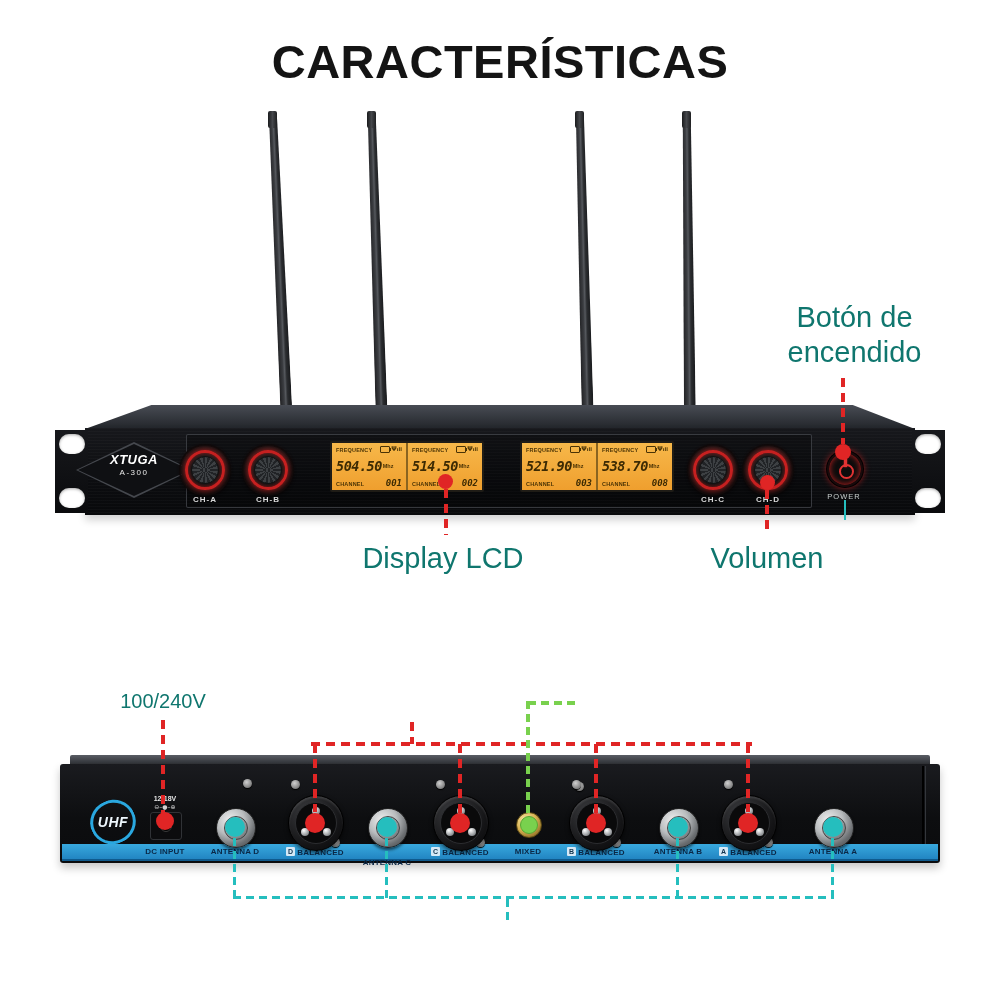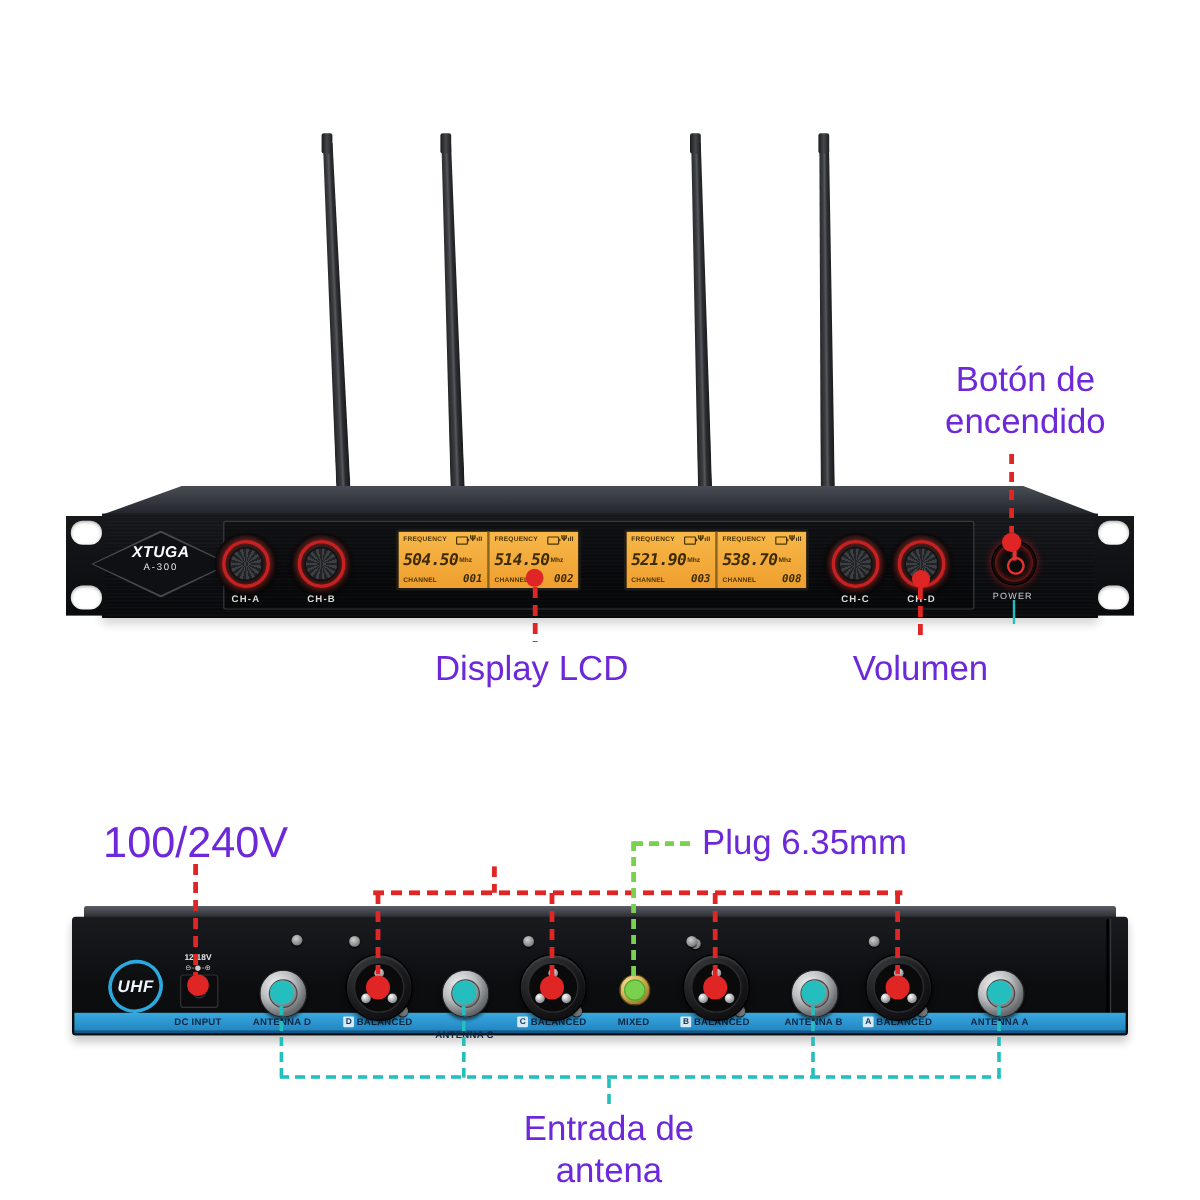--- a/index.html
+++ b/index.html
@@ -10,21 +10,21 @@
   .dot{position:absolute;border-radius:50%;z-index:30;}
   .dot.red{background:#e02525;}
   .dot.teal{background:#25bebe;}
   .dot.green{background:#79d14e;border:1px solid #55a832;}
   .vdr{position:absolute;width:4px;z-index:25;background:repeating-linear-gradient(180deg,#e02525 0 9px,transparent 9px 15px);}
   .hdr{position:absolute;height:4px;z-index:25;background:repeating-linear-gradient(90deg,#e02525 0 9px,transparent 9px 15px);}
   .vdt{position:absolute;width:3px;z-index:25;background:repeating-linear-gradient(180deg,#25bebe 0 8px,transparent 8px 13px);}
   .hdt{position:absolute;height:3px;z-index:25;background:repeating-linear-gradient(90deg,#25bebe 0 8px,transparent 8px 13px);}
   .vdg{position:absolute;width:4px;z-index:25;background:repeating-linear-gradient(180deg,#79d14e 0 8px,transparent 8px 13px);}
   .hdg{position:absolute;height:4px;z-index:25;background:repeating-linear-gradient(90deg,#79d14e 0 8px,transparent 8px 13px);}
-  .cap{position:absolute;color:#6d28d9;font-size:29px;line-height:35px;text-align:center;z-index:20;}
+  .cap{position:absolute;color:#0f766e;font-size:29px;line-height:35px;text-align:center;z-index:20;}
   
   #title{left:0;top:34px;width:1000px;text-align:center;font-size:47px;font-weight:bold;
          color:#141414;letter-spacing:.5px;}
   
   .ant{position:absolute;top:119px;width:16px;height:306px;
        clip-path:polygon(4px 0,12px 0,14px 100%,2px 100%);
        background:linear-gradient(90deg,#141416,#3b3d41 40%,#55585d 50%,#2b2d30 62%,#0e0f11);
        transform-origin:50% 100%;}
   .antcap{position:absolute;top:111px;width:9px;height:17px;border-radius:2px;
        background:linear-gradient(90deg,#1a1b1d,#45474b 50%,#1e1f21);}
@@ -118,20 +118,21 @@
        color:#eef7fd;font-size:14px;font-weight:bold;font-style:italic;letter-spacing:.5px;}
   #dc-volt{left:135px;top:795px;width:60px;text-align:center;font-size:7px;font-weight:bold;color:#e6e6e6;z-index:9;}
   #dc-pol{left:135px;top:803px;width:60px;text-align:center;font-size:6px;color:#cfcfcf;z-index:9;
        font-family:"DejaVu Sans",sans-serif;}
 </style>
 </head>
 <body>
 
 <div id="canvas">
 
+  <div id="title" class="abs">CARACTERÍSTICAS</div>
 
   <div class="ant" style="left:279px;transform:rotate(-2.6deg);"></div>
   <div class="ant" style="left:374px;transform:rotate(-1.9deg);"></div>
   <div class="ant" style="left:580px;transform:rotate(-1.5deg);"></div>
   <div class="ant" style="left:682px;transform:rotate(-0.6deg);"></div>
   <div class="antcap" style="left:268px;"></div>
   <div class="antcap" style="left:367px;"></div>
   <div class="antcap" style="left:575px;"></div>
   <div class="antcap" style="left:682px;"></div>
 
@@ -310,45 +311,43 @@
   <div class="cap" style="left:343px;top:541px;width:200px;">Display LCD</div>
 
   <div class="dot red" style="left:760px;top:475px;width:15px;height:15px;"></div>
   <div class="vdr" style="left:765px;top:490px;height:45px;"></div>
   <div class="cap" style="left:667px;top:541px;width:200px;">Volumen</div>
 
   <div class="cap" style="left:752px;top:300px;width:205px;">Botón de encendido</div>
   <div class="vdr" style="left:841px;top:378px;height:66px;"></div>
   <div class="dot red" style="left:835px;top:444px;width:16px;height:16px;"></div>
 
-  <div class="cap" style="left:63px;top:684px;width:200px;font-size:36px;">100/240V</div>
+  <div class="cap" style="left:63px;top:684px;width:200px;font-size:20px;">100/240V</div>
   <div class="vdr" style="left:161px;top:720px;height:94px;"></div>
   <div class="dot red" style="left:156px;top:812px;width:18px;height:18px;"></div>
 
   <div class="vdr" style="left:410px;top:722px;height:22px;"></div>
   <div class="hdr" style="left:311px;top:742px;width:441px;"></div>
   <div class="vdr" style="left:313px;top:744px;height:68px;"></div>
   <div class="vdr" style="left:458px;top:744px;height:70px;"></div>
   <div class="vdr" style="left:594px;top:744px;height:70px;"></div>
   <div class="vdr" style="left:746px;top:744px;height:68px;"></div>
   <div class="dot red" style="left:305px;top:813px;width:20px;height:20px;"></div>
   <div class="dot red" style="left:450px;top:813px;width:20px;height:20px;"></div>
   <div class="dot red" style="left:586px;top:813px;width:20px;height:20px;"></div>
   <div class="dot red" style="left:738px;top:813px;width:20px;height:20px;"></div>
 
-  <div class="cap" style="left:585px;top:686px;width:230px;text-align:left;">Plug 6.35mm</div>
   <div class="hdg" style="left:528px;top:701px;width:52px;"></div>
   <div class="vdg" style="left:526px;top:701px;height:113px;"></div>
   <div class="dot green" style="left:520px;top:816px;width:16px;height:16px;"></div>
 
   <div class="dot teal" style="left:225px;top:817px;width:20px;height:20px;"></div>
   <div class="dot teal" style="left:377px;top:817px;width:20px;height:20px;"></div>
   <div class="dot teal" style="left:668px;top:817px;width:20px;height:20px;"></div>
   <div class="dot teal" style="left:823px;top:817px;width:20px;height:20px;"></div>
   <div class="vdt" style="left:233px;top:838px;height:60px;"></div>
   <div class="vdt" style="left:385px;top:838px;height:60px;"></div>
   <div class="vdt" style="left:676px;top:838px;height:60px;"></div>
   <div class="vdt" style="left:831px;top:838px;height:60px;"></div>
   <div class="hdt" style="left:233px;top:896px;width:601px;"></div>
   <div class="vdt" style="left:506px;top:899px;height:23px;"></div>
-  <div class="cap" style="left:405px;top:924px;width:205px;">Entrada de antena</div>
 
 </div>
 
 </body></html>

